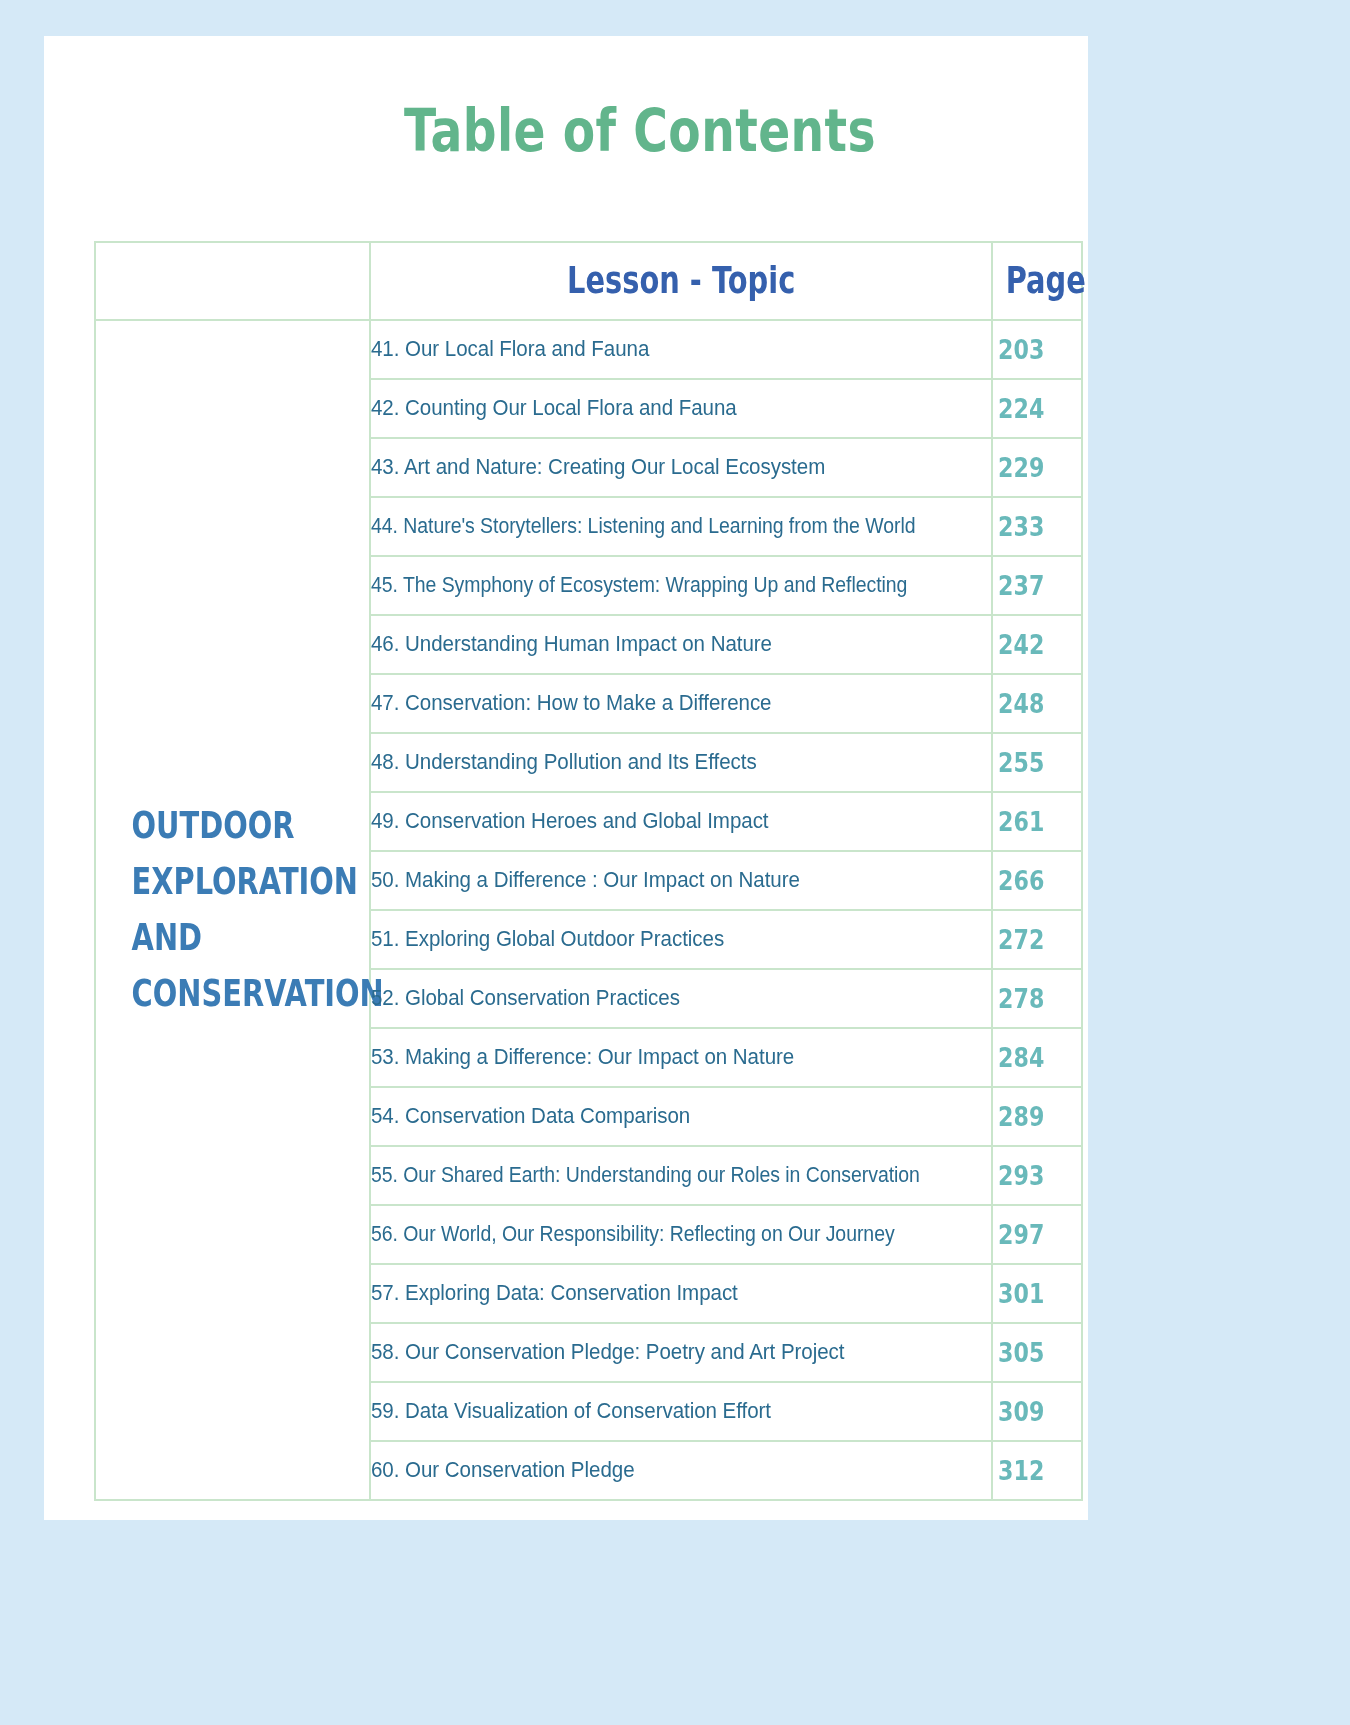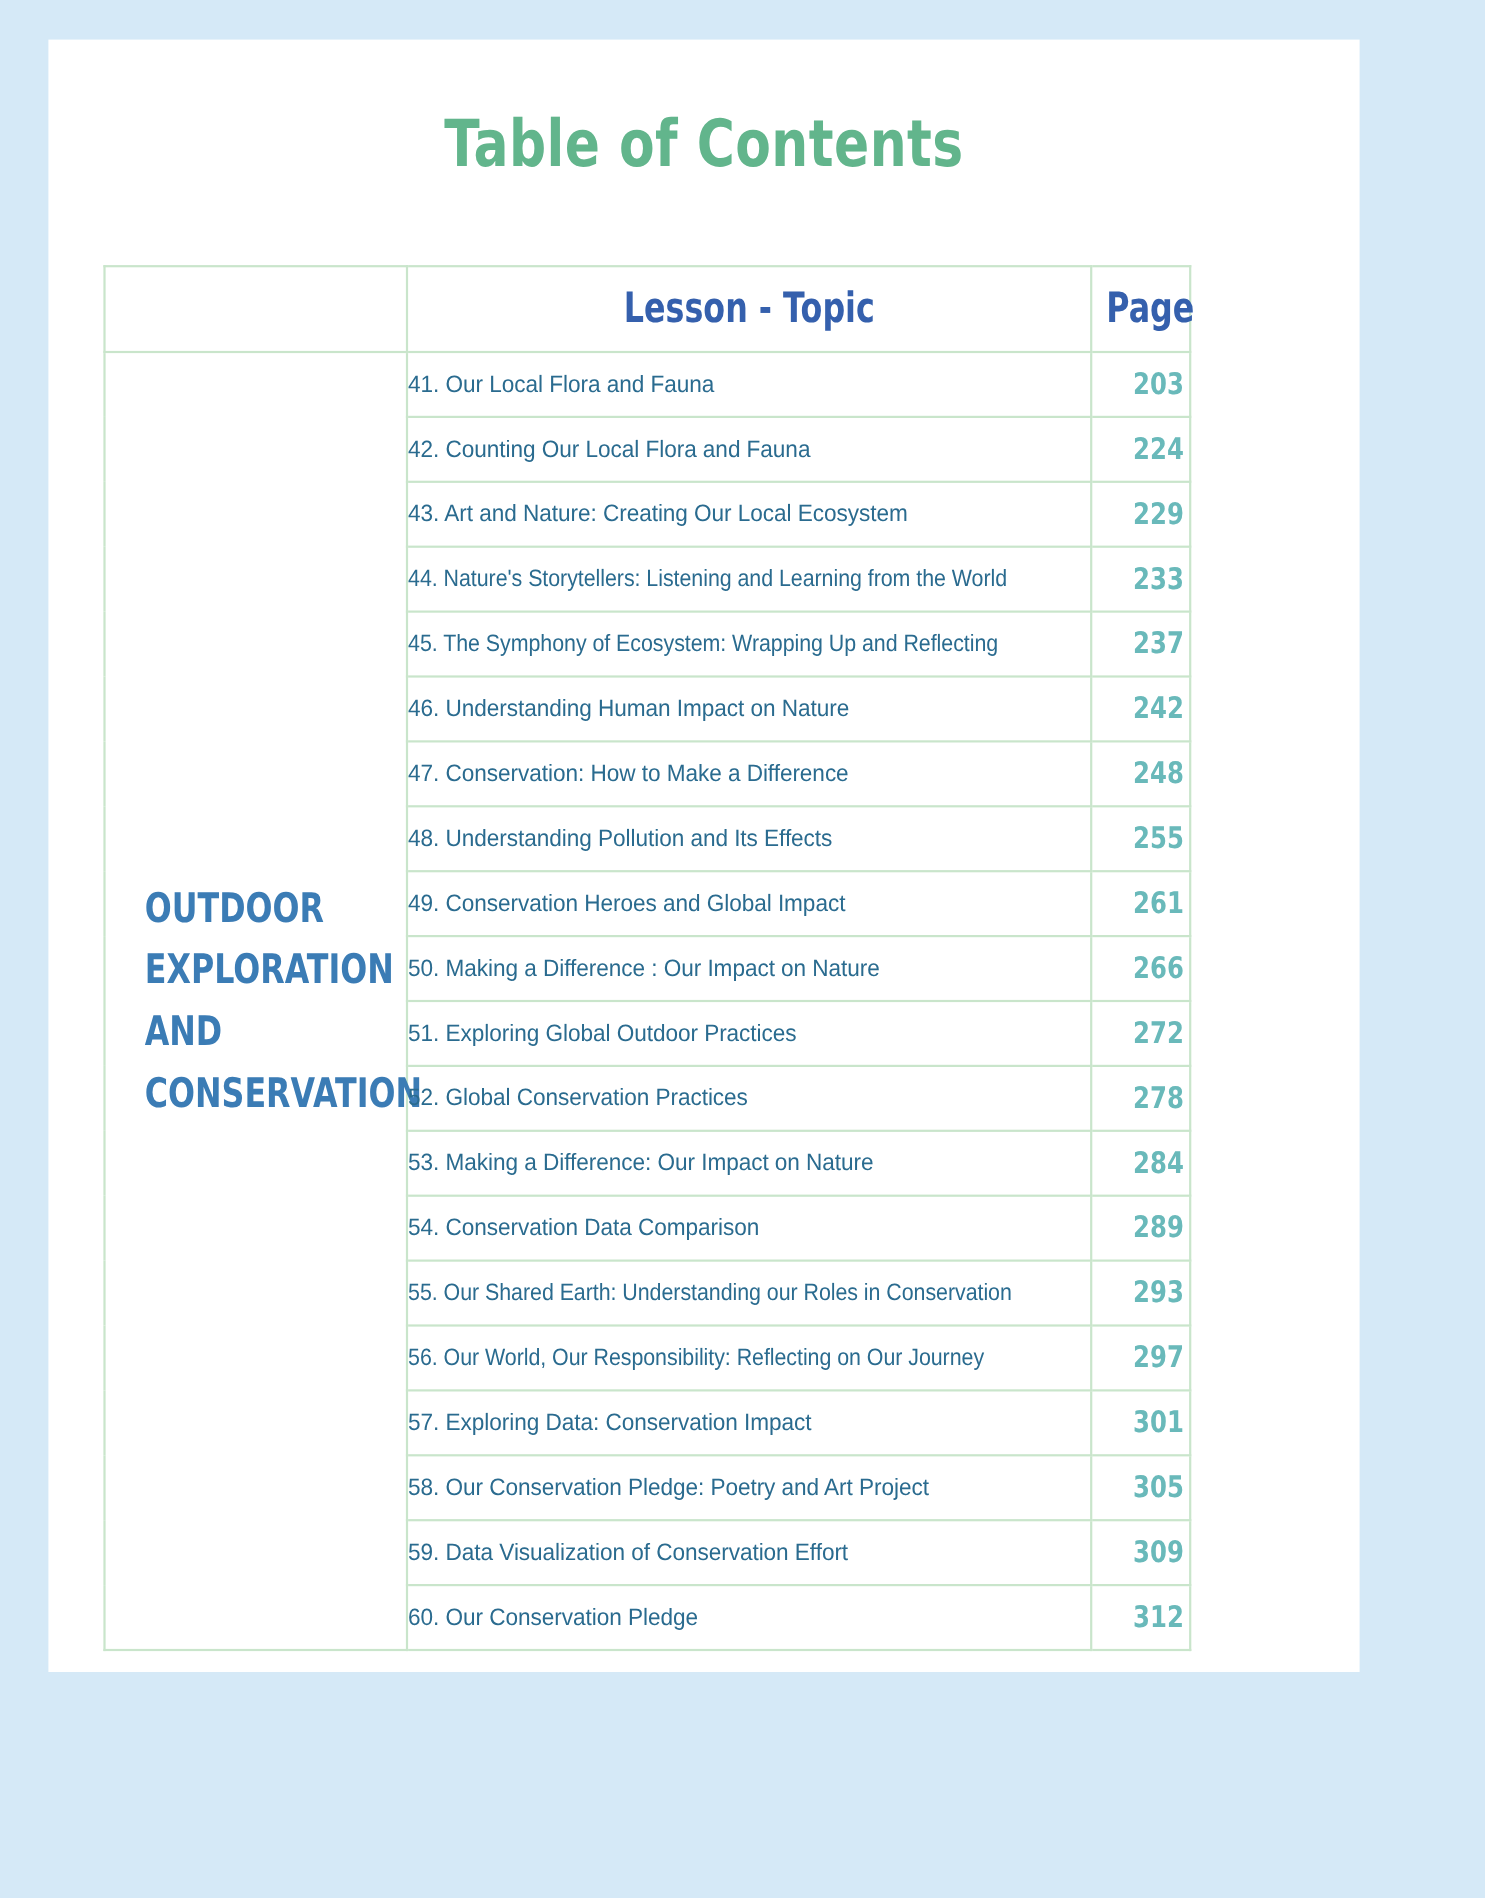--- a/index.html
+++ b/index.html
@@ -12,21 +12,21 @@
     height: 1725px;
     background: #d5e9f7;
     font-family: "Liberation Sans", sans-serif;
     overflow: hidden;
   }
 
   .page-frame {
     position: absolute;
     left: 44px;
     top: 36px;
-    width: 1192px;
+    width: 1044px;
     height: 1484px;
     background: #ffffff;
   }
 
   .doc-title {
     position: absolute;
     left: 0;
     top: 60px;
     width: 1192px;
     text-align: center;
@@ -106,21 +106,21 @@
     display: inline-block;
     transform: scaleX(0.955);
     transform-origin: left center;
     white-space: nowrap;
     letter-spacing: -0.05px;
   }
   
   .topic-text.tight { font-size: 21.5px; transform: scaleX(0.905); }
 
   .page-cell {
-    text-align: right;
+    text-align: left;
   }
   .page-text {
     font-family: "DejaVu Sans", sans-serif;
     font-weight: bold;
     font-size: 27px;
     color: #69b9ba;
     display: inline-block;
     transform: scaleX(0.82);
     transform-origin: center center;
     white-space: nowrap;

